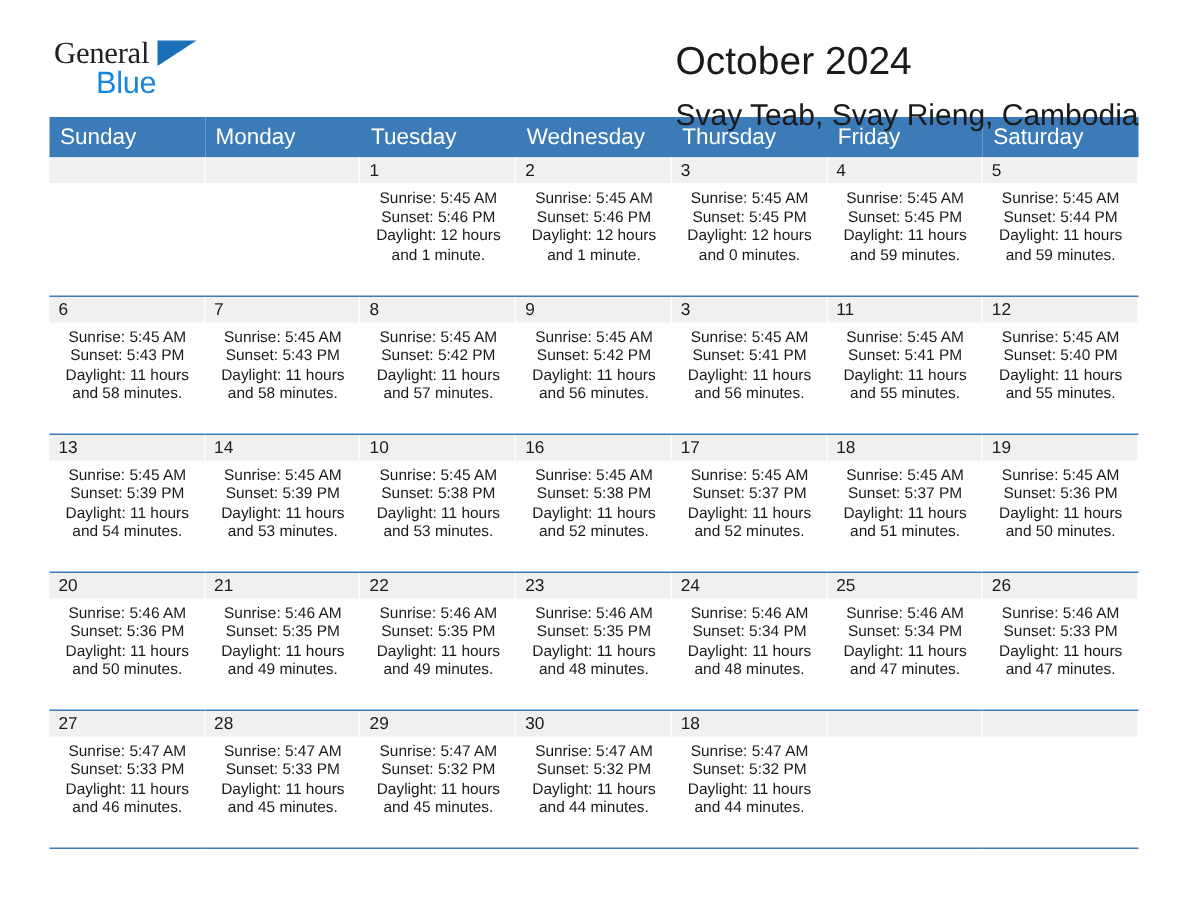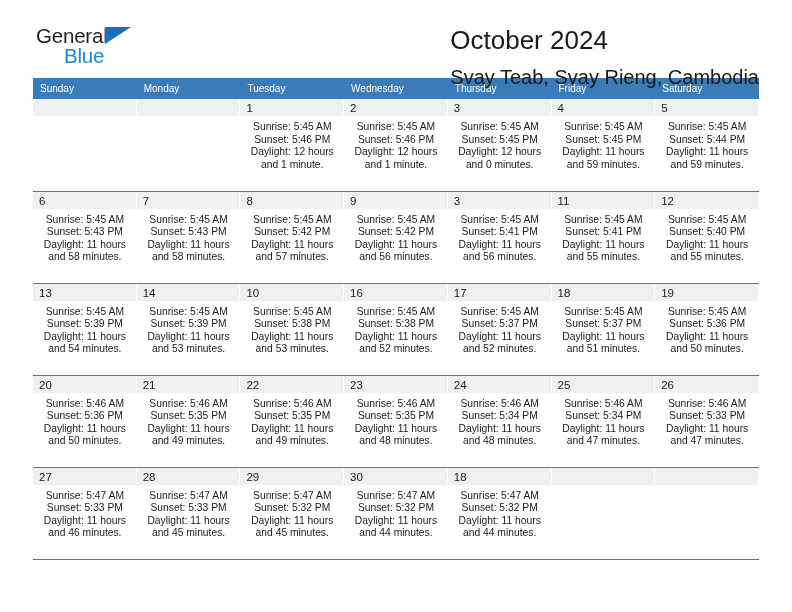--- a/index.html
+++ b/index.html
@@ -37,21 +37,21 @@
     width: 130px;
     height: 48px;
   }
   .brand-general {
     position: absolute;
     left: 3px;
     top: 0px;
     font-size: 20.5px;
     letter-spacing: -0.2px;
     color: #231f20;
-    font-family: Liberation Sans, sans-serif;
+    font-family: Liberation Serif, serif;
     line-height: 1;
   }
   .brand-tri {
     position: absolute;
     left: 72px;
     top: 1px;
     width: 0;
     height: 0;
     border-left: 26px solid #1a70b8;
     border-bottom: 17px solid transparent;
@@ -95,21 +95,21 @@
   table.cal {
     border-collapse: collapse;
     table-layout: fixed;
     width: 726px;
   }
   table.cal col { width: 103.71px; }
 
   thead th {
     background: #3b7cb8;
     color: #ffffff;
-    font-size: 10px;
+    font-size: 15px;
     font-weight: normal;
     text-align: left;
     padding: 5px 0 5px 7px;
     height: 21px;
     border: none;
   }
 
   td.day {
     vertical-align: top;
     padding: 0;

